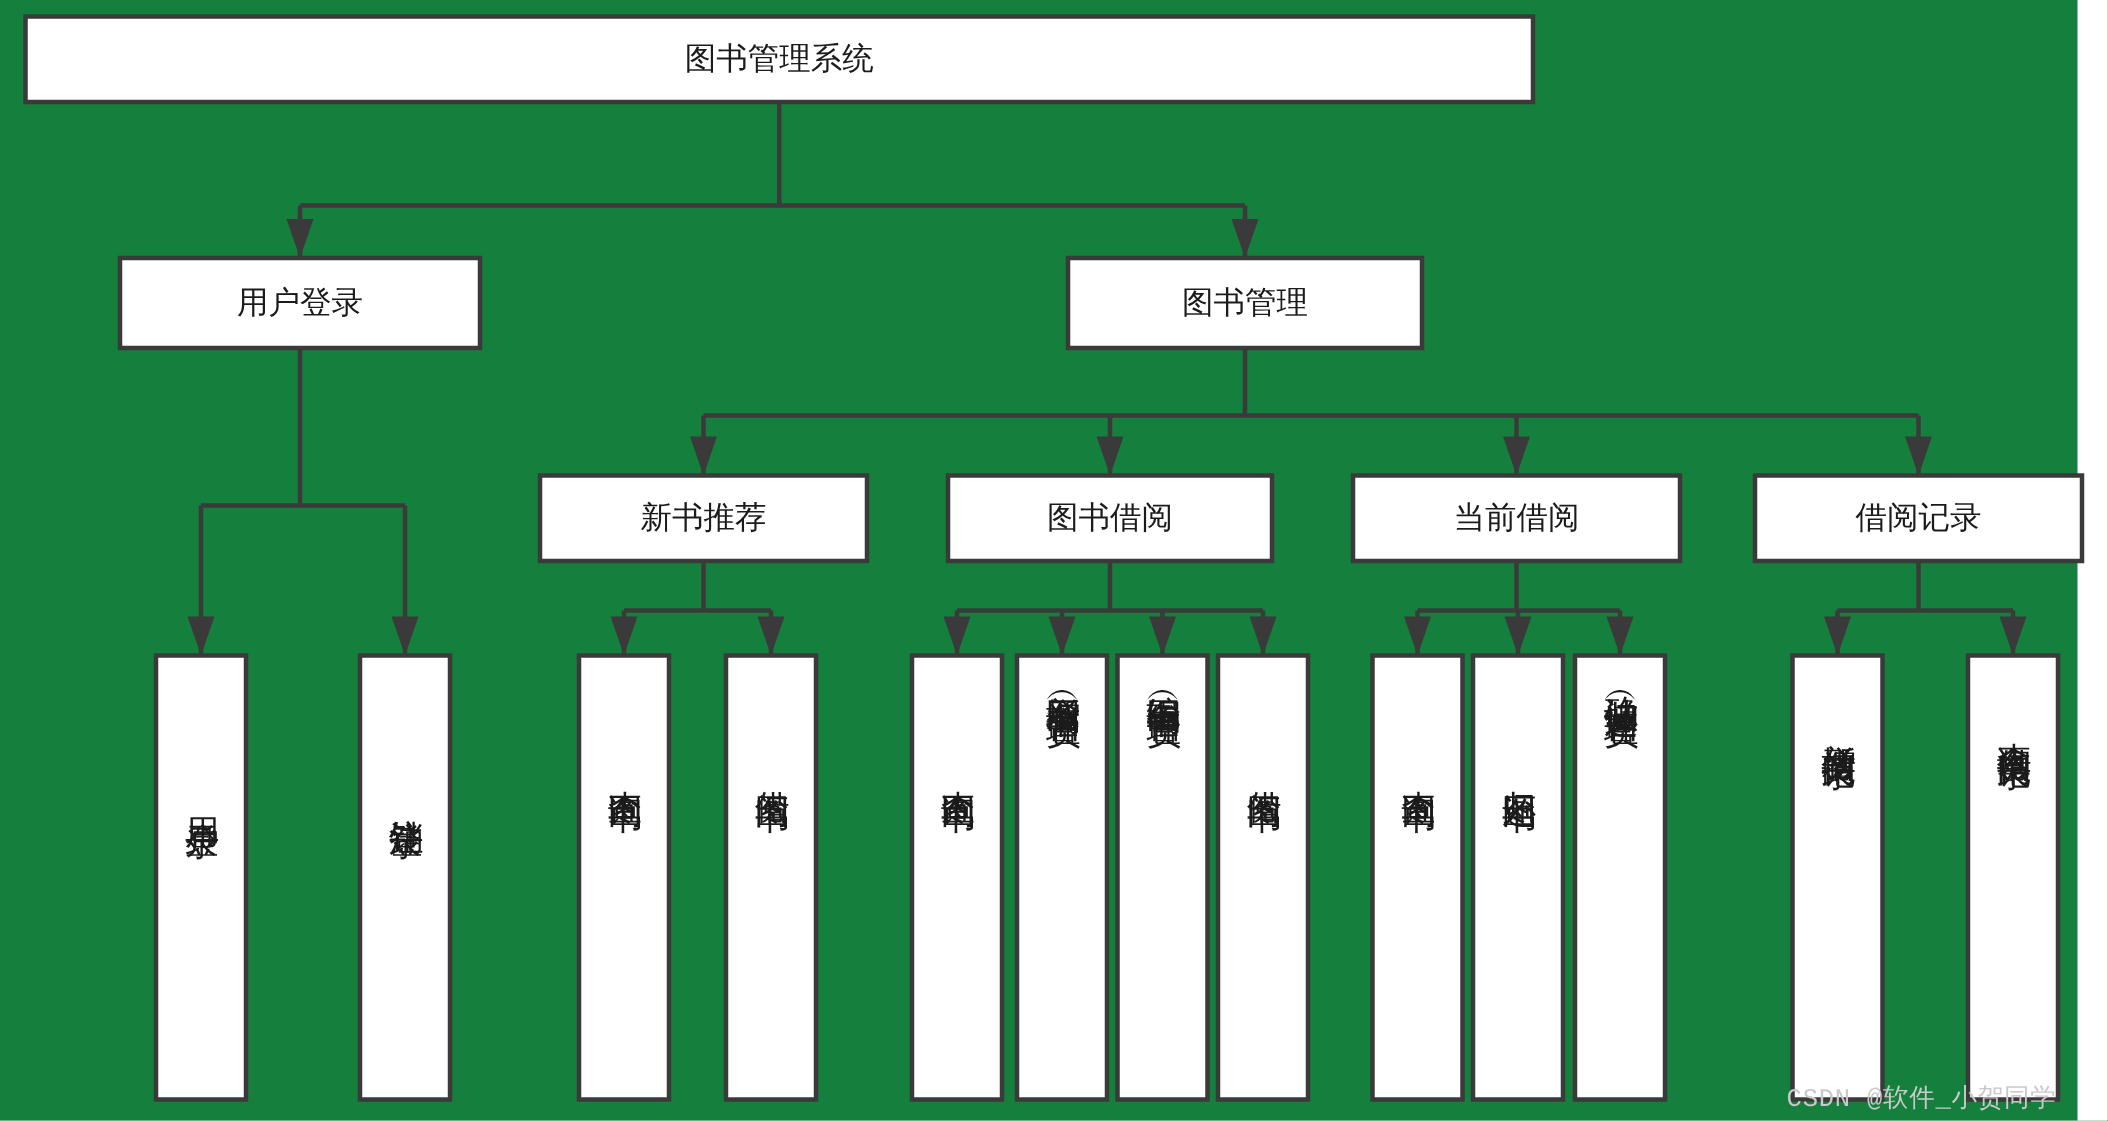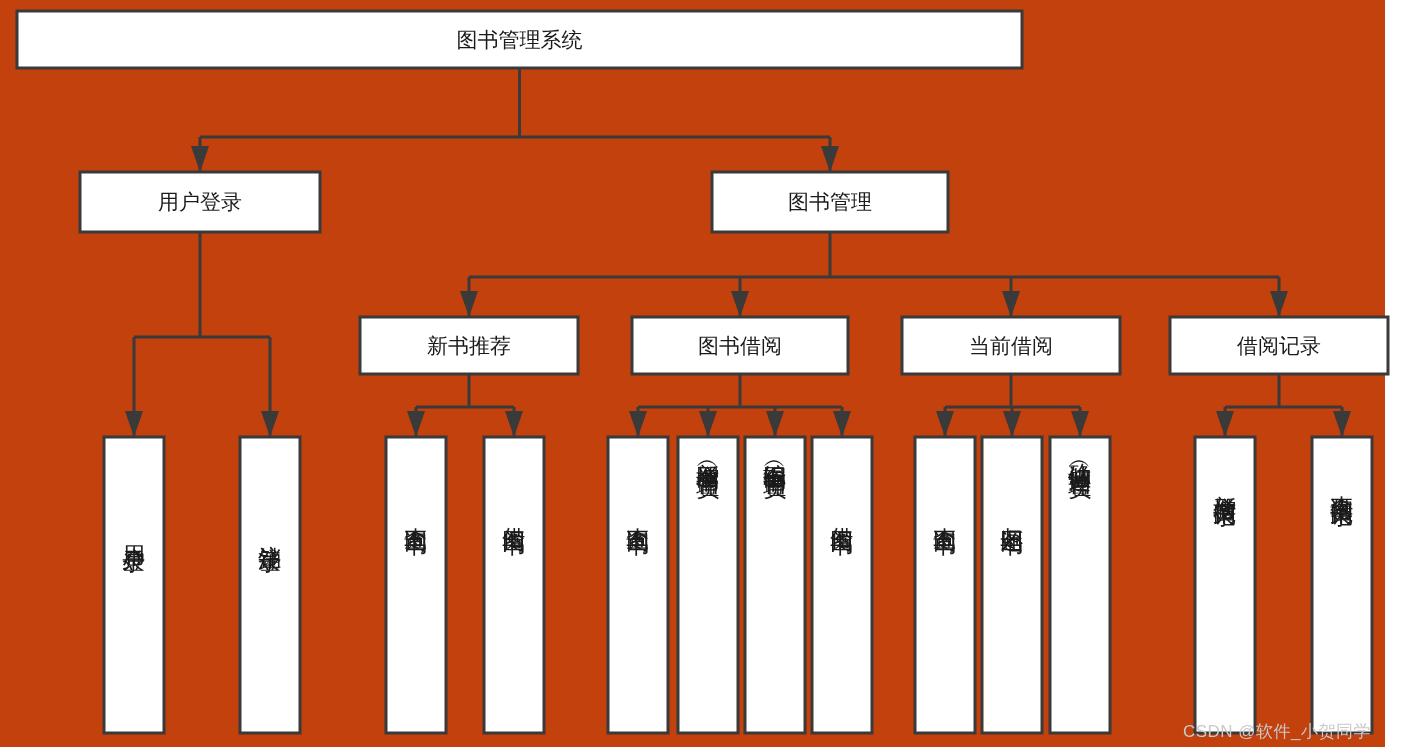--- a/index.html
+++ b/index.html
@@ -11,21 +11,21 @@
     width: 1405px;
     height: 747px;
     font-family: "DejaVu Sans", "Liberation Sans", sans-serif;
     position: relative;
     overflow: hidden;
   }
   #diagram-root {
     position: relative;
     width: 1385px;
     height: 747px;
-    background: #c2410c;
+    background: #15803d;
   }
   svg#flow-svg {
     position: absolute;
     left: 0;
     top: 0;
     width: 1405px;
     height: 747px;
     display: block;
   }
   .node-box {
@@ -65,21 +65,21 @@
     writing-mode: vertical-rl;
     text-orientation: upright;
     letter-spacing: 2px;
     white-space: nowrap;
     text-align: center;
   }
   .watermark {
     position: absolute;
     right: 14px;
     bottom: 4px;
-    font-family: Liberation Sans, sans-serif;
+    font-family: Liberation Mono, monospace;
     font-size: 17px;
     color: #c9c9c9;
     white-space: nowrap;
     letter-spacing: 0.5px;
   }
 </style>
 </head>
 <body>
 
 <div id="diagram-root">

